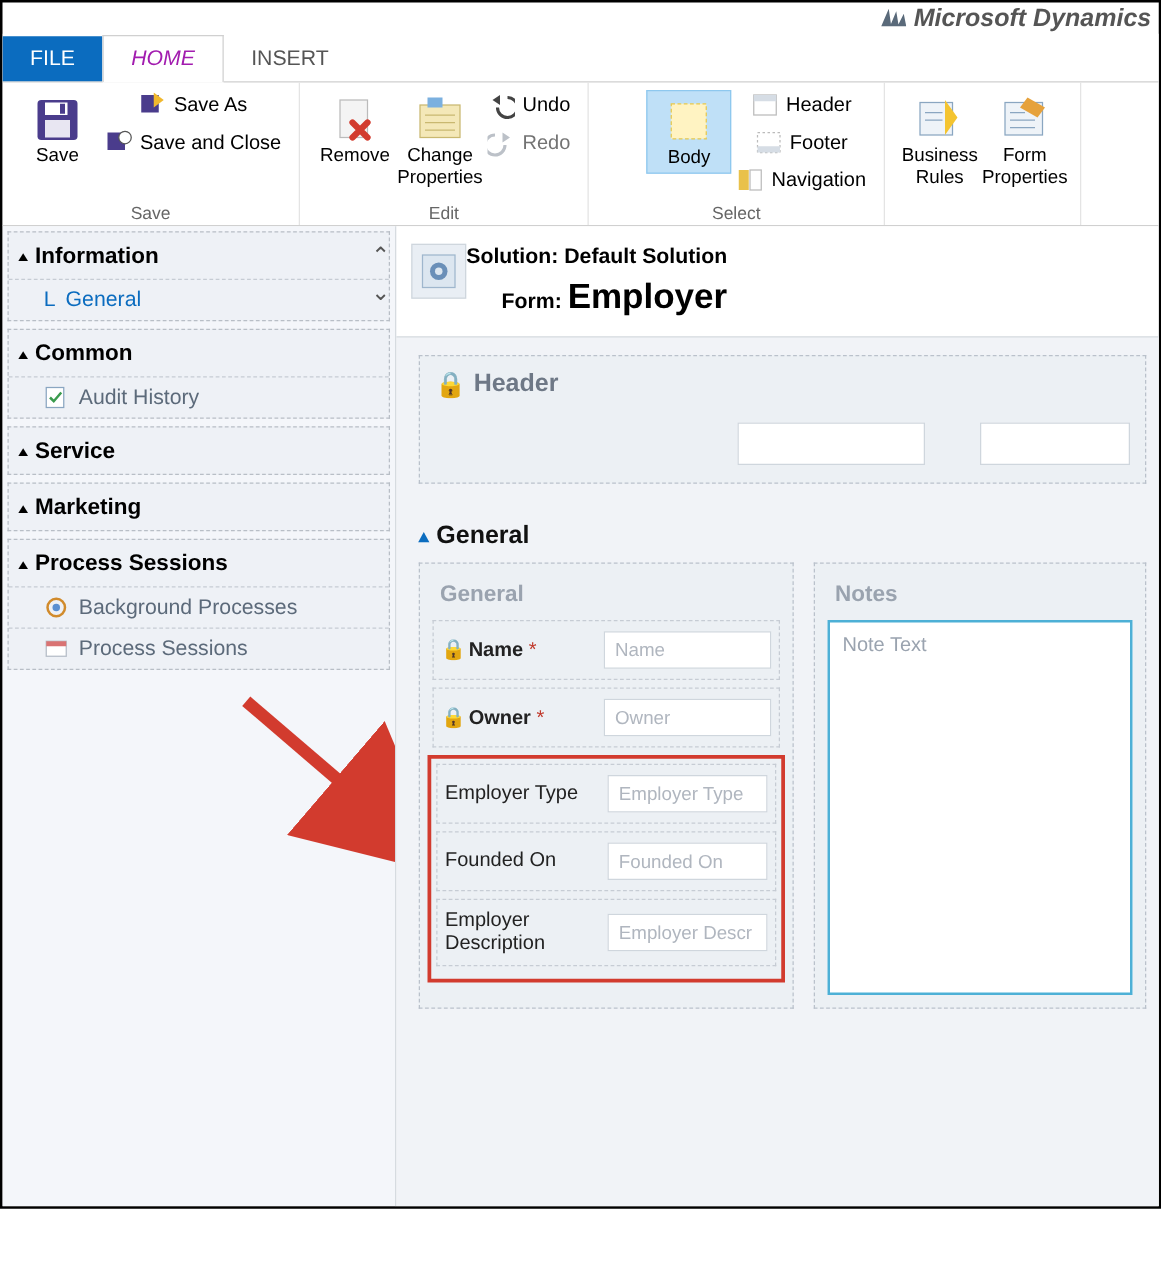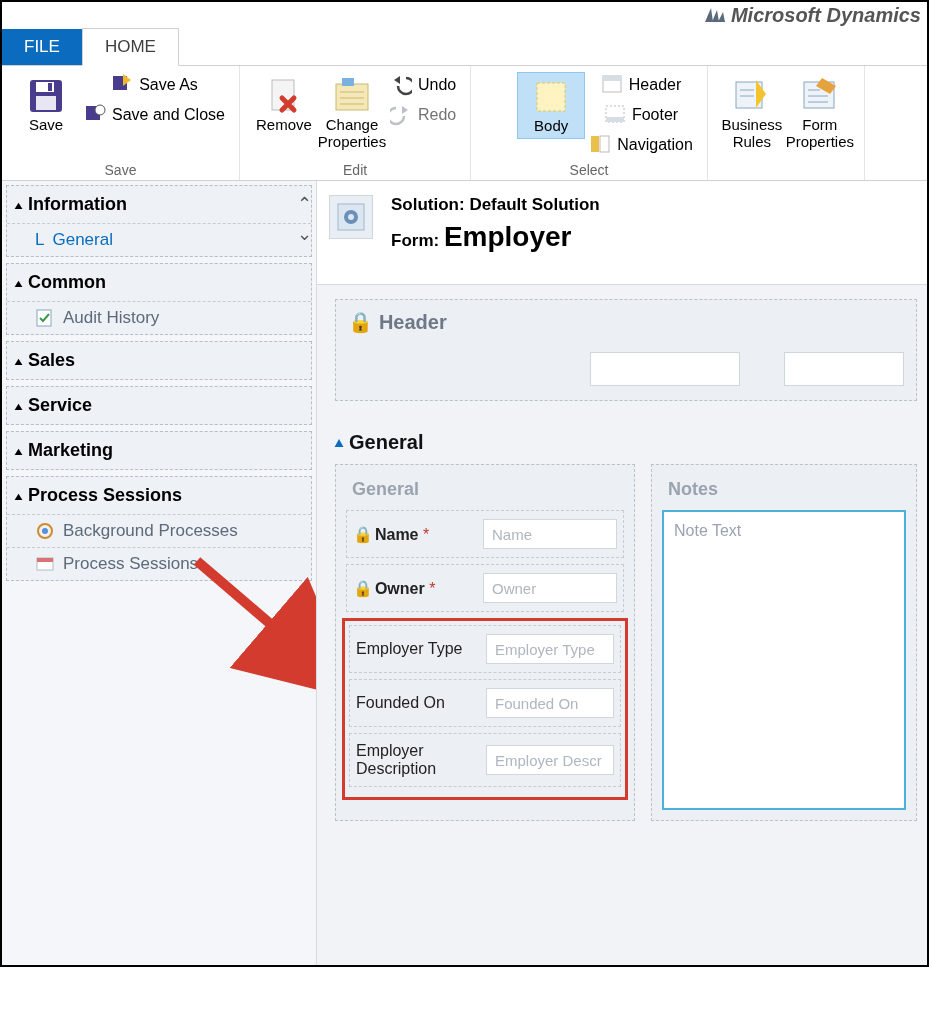--- a/index.html
+++ b/index.html
@@ -3,21 +3,21 @@
 <meta charset="utf-8">
 <style>
   * { box-sizing: border-box; margin: 0; padding: 0; }
   body { font-family: "Segoe UI", Arial, sans-serif; font-size: 14px; background: #fff; width: 929px; border: 2px solid #000; }
   .brand-bar { text-align: right; font-style: italic; font-weight: 600; color: #555; padding: 2px 6px 0 0; font-size: 20px; }
   .brand-bar svg{vertical-align:-2px}
   
   .ribbon-tabs { display: flex; align-items: flex-end; background: #fff; }
   .rtab { padding: 8px 22px; font-size: 17px; cursor: default; }
   .rtab.file { background: #0b6cbf; color: #fff; }
-  .rtab.home { color: #404040; border: 1px solid #d0d0d0; border-bottom-color: #fff; position: relative; top: 1px; background: #fff; }
+  .rtab.home { color: #a21caf; border: 1px solid #d0d0d0; border-bottom-color: #fff; position: relative; top: 1px; background: #fff; font-style: italic; }
   .rtab.insert { color: #555; }
   
   .ribbon { display: flex; border-top: 1px solid #d0d0d0; border-bottom: 1px solid #d0d0d0; background: #fff; }
   .rgroup { border-right: 1px solid #e4e4e4; padding: 6px 10px 2px 10px; display: flex; flex-direction: column; justify-content: space-between; }
   .rgroup .row { display: flex; align-items: flex-start; }
   .rgroup .lbl { text-align: center; color: #666; font-size: 14px; padding-top: 4px; }
   .bigbtn { display: flex; flex-direction: column; align-items: center; width: 68px; padding: 4px 2px; }
   .bigbtn svg { width: 40px; height: 40px; }
   .bigbtn .t { font-size: 15px; text-align: center; line-height: 1.15; }
   .smallbtn { display: flex; align-items: center; padding: 2px 4px; font-size: 16px; justify-content: center; }
@@ -30,21 +30,21 @@
   .scrollctl { position: absolute; right: 4px; top: 12px; display:flex; flex-direction:column; gap:8px; color:#555; font-size:18px;}
   .nav-sec { border: 1px dashed #b8bec6; margin: 4px 4px 6px 4px; background: #eef1f6; }
   .nav-sec .hd { padding: 8px 8px; font-weight: 700; font-size: 18px; }
   .nav-sec .hd::before { content: "▴"; color:#000; transform: scaleY(0.8); display:inline-block; margin-right:6px; font-size:14px;}
   .nav-item { padding: 6px 10px 6px 28px; border-top: 1px dashed #c6ccd4; color:#5c6a7a; font-size:17px; display:flex; align-items:center; gap:8px;}
   .nav-item.active { color:#0b6cbf;}
   .nav-item svg{width:20px;height:20px;}
   .nav-item .pre{color:#0b6cbf; font-weight:400;}
   
   .main { flex: 1; background: #fff; display:flex; flex-direction:column; }
-  .main-hdr { display:flex; padding: 14px 12px 25px 12px; gap: 18px; align-items:flex-start;}
+  .main-hdr { display:flex; padding: 14px 12px 10px 12px; align-items:flex-start;text-align:right;}
   .main-hdr .mico { width:44px; height:44px; border:1px solid #cfd6dd; background:#e9eef4; display:flex; align-items:center; justify-content:center;}
   .main-hdr .txt { font-size:17px; }
   .main-hdr .txt .ln { margin-bottom:6px;}
   .main-hdr .txt b{font-weight:700;}
   .form-val{font-weight:700; font-size:28px;}
   .canvas { flex:1; background:#f1f3f7; border-top:1px solid #d6dbe0; padding:14px 10px 10px 18px; overflow:hidden;}
   .sec { background:#ecf0f4; border:1px dashed #bac1cb; margin-bottom:20px;}
   .sec .shd { padding:10px 12px; font-weight:700; font-size:20px; color:#6e7886; display:flex; align-items:center; gap:6px;}
   .sec .shd .lock{color:#c0392b;}
   .sec .inner { padding:8px 12px 14px 12px; display:flex; gap:12px;}
@@ -70,20 +70,21 @@
 <div class="brand-bar">
   <svg width="22" height="18">
       <path d="M2 16 L8 2 L10 16 Z M9 16 L14 4 L16 16 Z M15 16 L20 6 L22 16 Z" fill="#5a6a7a"></path>
     </svg>
   <span>Microsoft Dynamics</span>
 </div>
 
 <div class="ribbon-tabs">
   <div class="rtab file">FILE</div>
   <div class="rtab home">HOME</div>
+  <div class="rtab insert">INSERT</div>
 </div>
 
 <div class="ribbon">
 
   <div class="rgroup">
     <div class="row">
       <div class="bigbtn">
         <svg>
             <rect x="4" y="4" width="32" height="32" rx="3" fill="#4a3c8c"></rect>
             <rect x="10" y="6" width="18" height="10" fill="#fff"></rect>
@@ -232,23 +233,20 @@
       <div class="hd">Common</div>
       <div class="nav-item">
         <svg>
             <rect x="2" y="2" width="14" height="16" fill="#fff" stroke="#8aa6c1"></rect>
             <path d="M5 10 l3 3 l6 -7" stroke="#3a9b4e" stroke-width="2" fill="none"></path>
           </svg>
         <span>Audit History</span>
       </div>
     </div>
 
-    <div class="nav-sec">
-      <div class="hd">Sales</div>
-    </div>
     <div class="nav-sec">
       <div class="hd">Service</div>
     </div>
     <div class="nav-sec">
       <div class="hd">Marketing</div>
     </div>
     <div class="nav-sec">
       <div class="hd">Process Sessions</div>
       <div class="nav-item">
         <svg>

